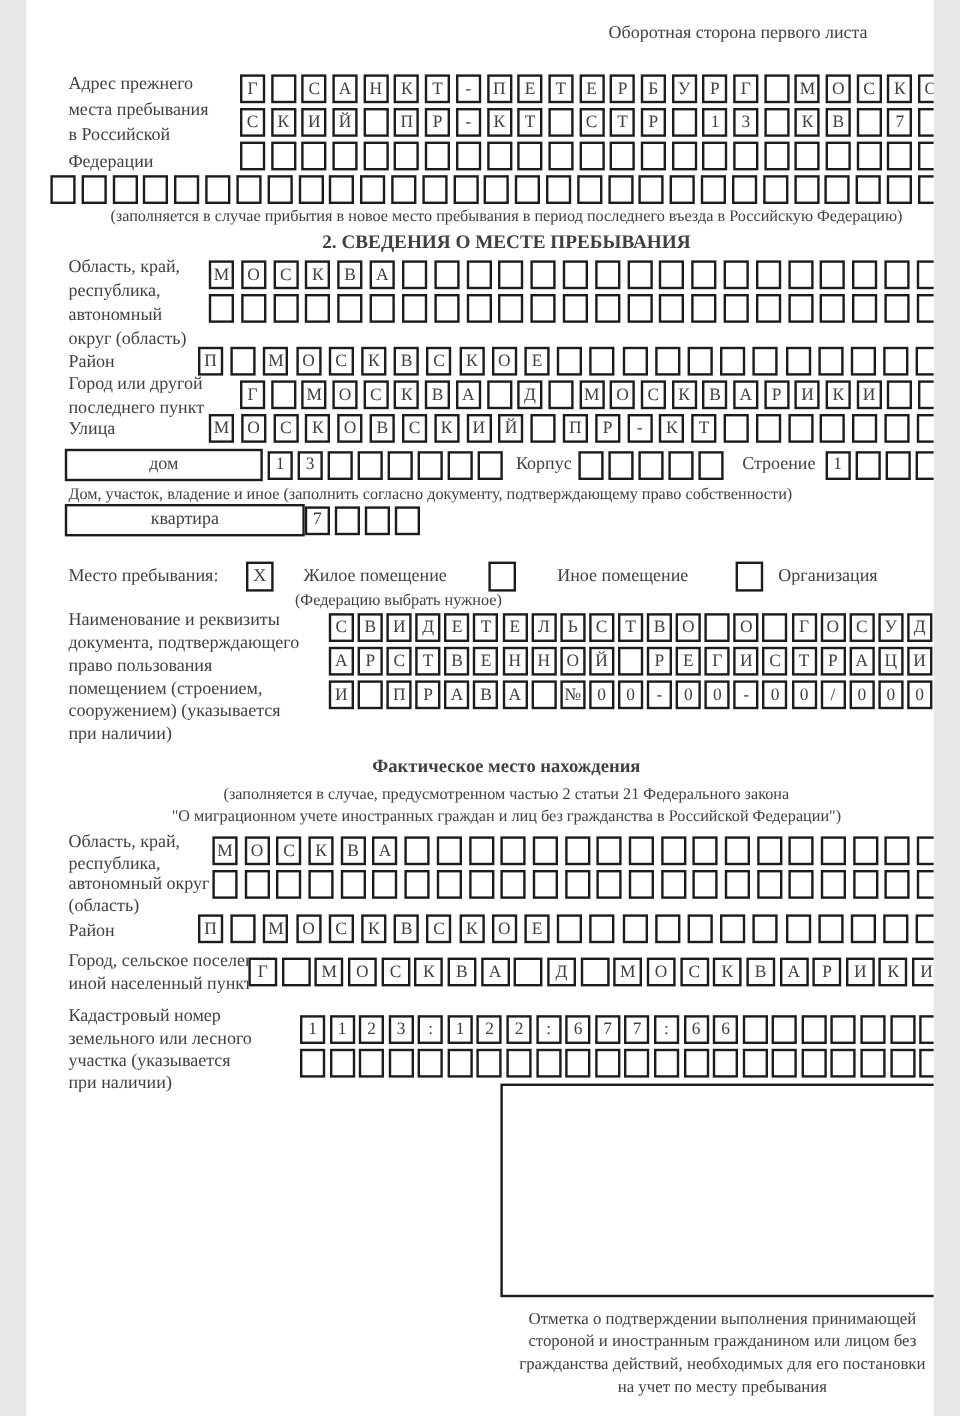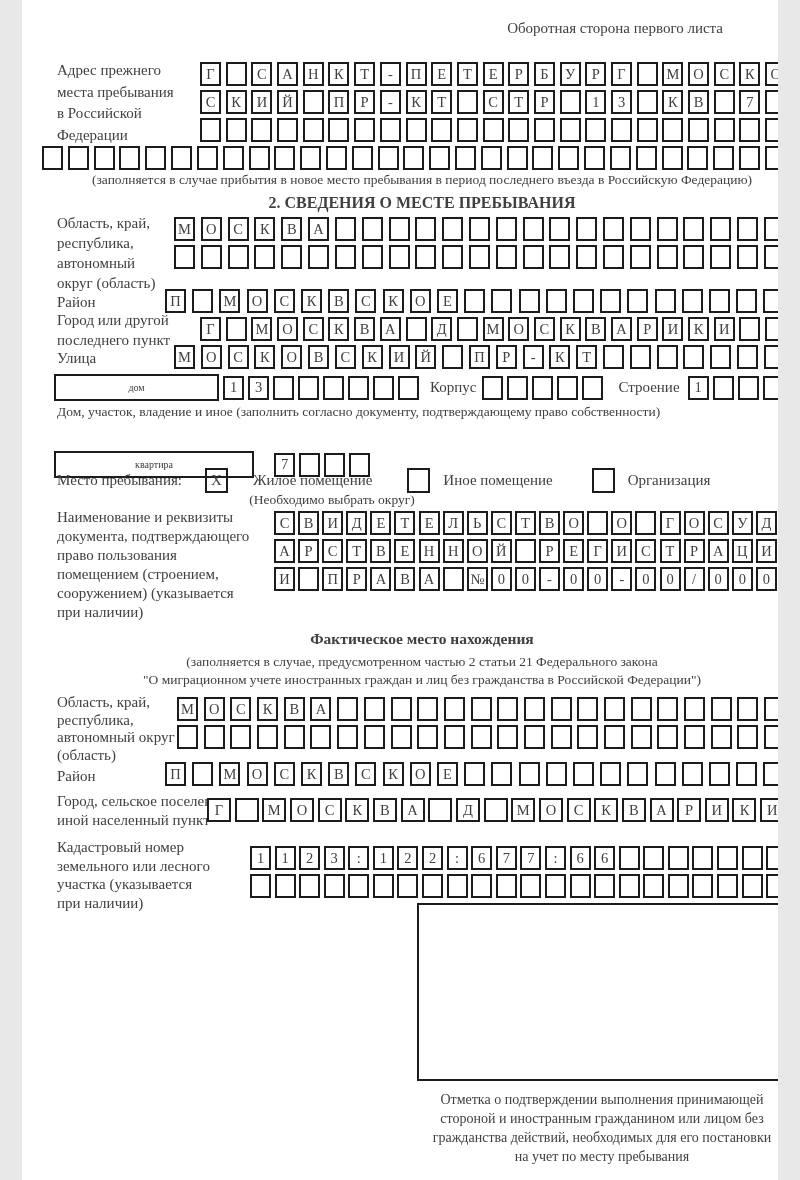--- a/index.html
+++ b/index.html
@@ -27,21 +27,21 @@
     display:flex; align-items:center; justify-content:center;
     font-size:14.5px;
     background:#fff;
   }
   .cellrow.wide .cell { width:24px; }
   .titlebox {
     box-sizing:border-box;
     border:2px solid #1c1c1c;
     height:27px;
     display:flex; align-items:center; justify-content:center;
-    font-size:10px;
+    font-size:15px;
   }
   .inline-flex-row { display:flex; align-items:center;gap:13px; }
   .sidelabel { font-size:15px; white-space:nowrap; }
   .chk {
     box-sizing:border-box;
     width:23px; height:25px;
     border:2px solid #1c1c1c;
     display:inline-flex; align-items:center; justify-content:center;
     font-size:15px;
   }
@@ -342,40 +342,40 @@
     <div class="sidelabel" style="margin:0 4px 0 11px;">Строение</div>
     <div class="cellrow compact">
         <span class="cell">1</span>
         <span class="cell"></span>
         <span class="cell"></span>
         <span class="cell"></span>
       </div>
   </div>
   <div class="abs note" style="left:35px; top:404px;">Дом, участок, владение и иное (заполнить согласно документу, подтверждающему право собственности)</div>
 
-  <div class="abs inline-flex-row" style="left:32px; top:420px; gap:20px;margin-top:31px;">
+  <div class="abs inline-flex-row" style="left:32px; top:420px; gap:0;">
     <div class="titlebox" style="width:200px;">квартира</div>
     <div class="cellrow compact">
         <span class="cell">7</span>
         <span class="cell"></span>
         <span class="cell"></span>
         <span class="cell"></span>
       </div>
   </div>
 
   <div class="abs inline-flex-row" style="left:35px; top:468px;">
     <span class="sidelabel">Место пребывания:</span>
     <span class="chk" style="margin-left:10px;">X</span>
     <span class="sidelabel" style="margin-left:12px;">Жилое помещение</span>
     <span class="chk" style="margin-left:22px;"></span>
-    <span class="sidelabel" style="margin-left:0;">Иное помещение</span>
+    <span class="sidelabel" style="margin-left:21px;">Иное помещение</span>
     <span class="chk" style="margin-left:26px;"></span>
     <span class="sidelabel" style="">Организация</span>
   </div>
-  <div class="abs note center" style="left:20px; top:492px; width:580px;">(Необходимо выбрать округ)</div>
+  <div class="abs note center" style="left:20px; top:492px; width:580px;">(Федерацию выбрать нужное)</div>
 
   <div class="abs flabel" style="left:35px; top:508px; width:215px; line-height:19px;">Наименование и реквизиты
 документа, подтверждающего
 право пользования
 помещением (строением,
 сооружением) (указывается
 при наличии)</div>
   <div class="abs cellrow" style="left:252px; top:511px; width:503px;">
       <span class="cell">С</span>
       <span class="cell">В</span>

